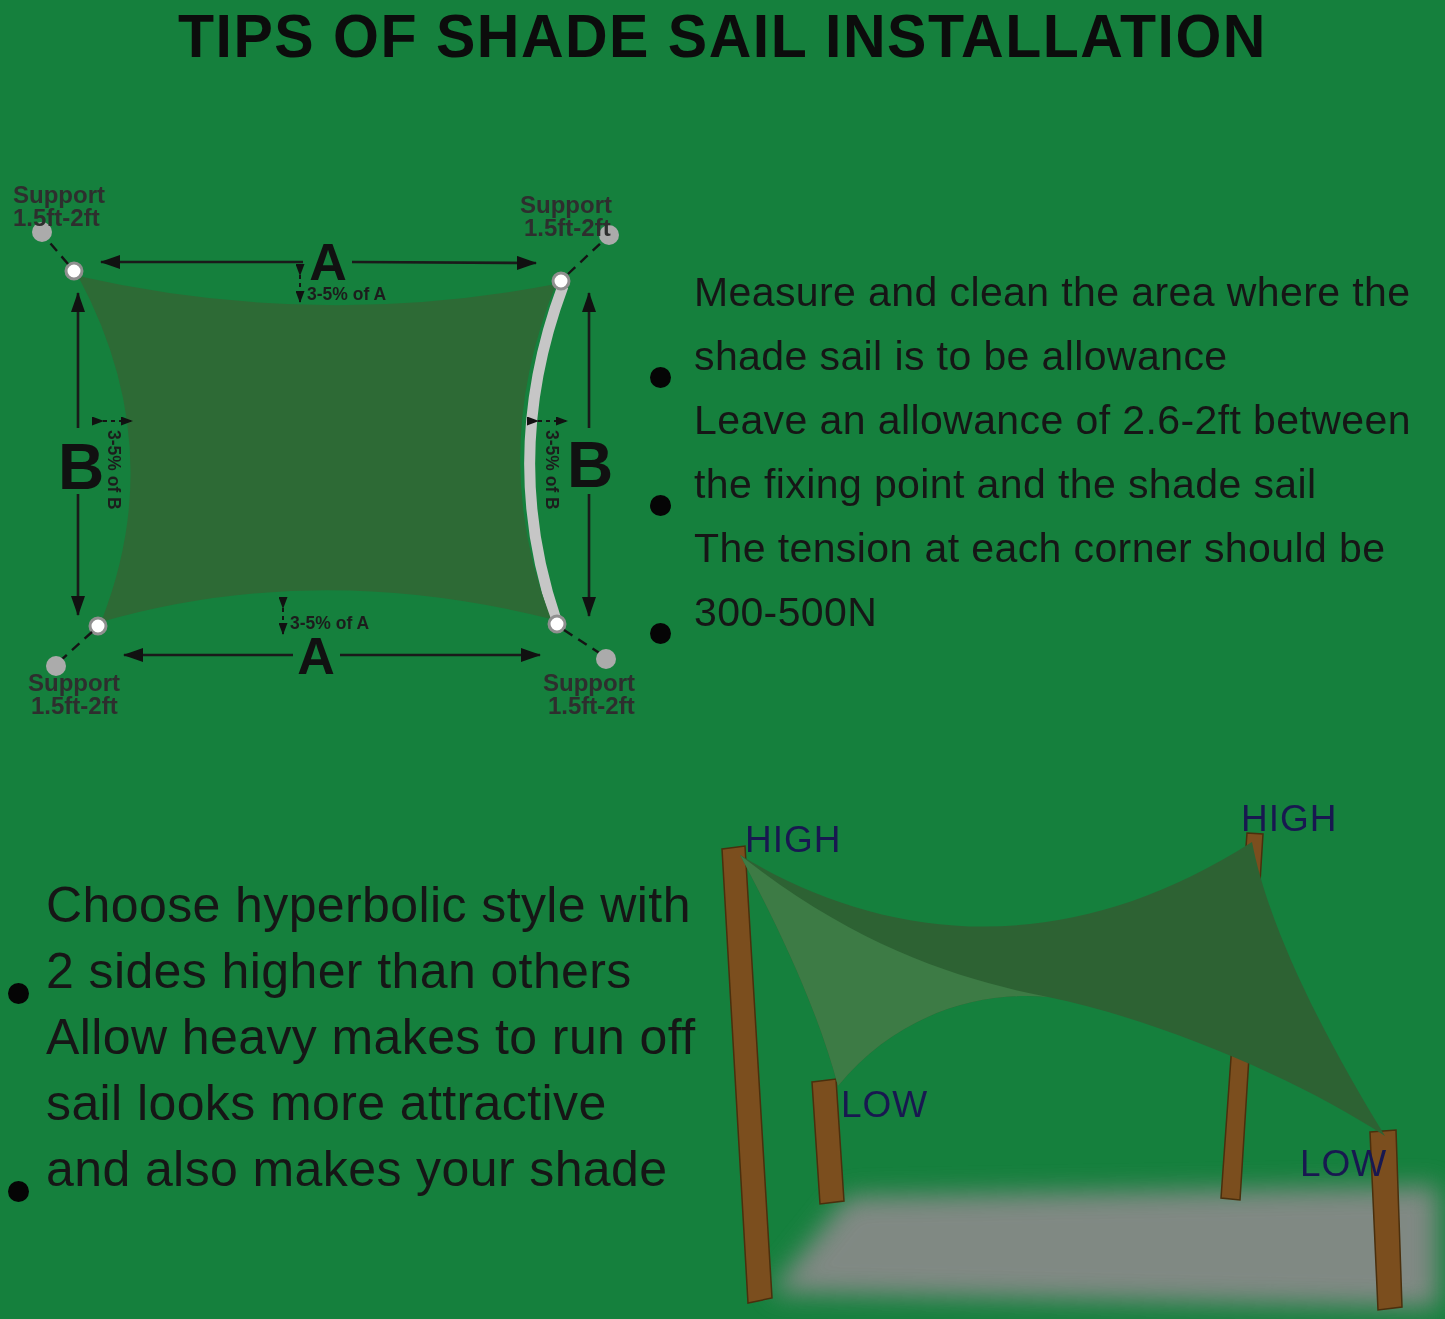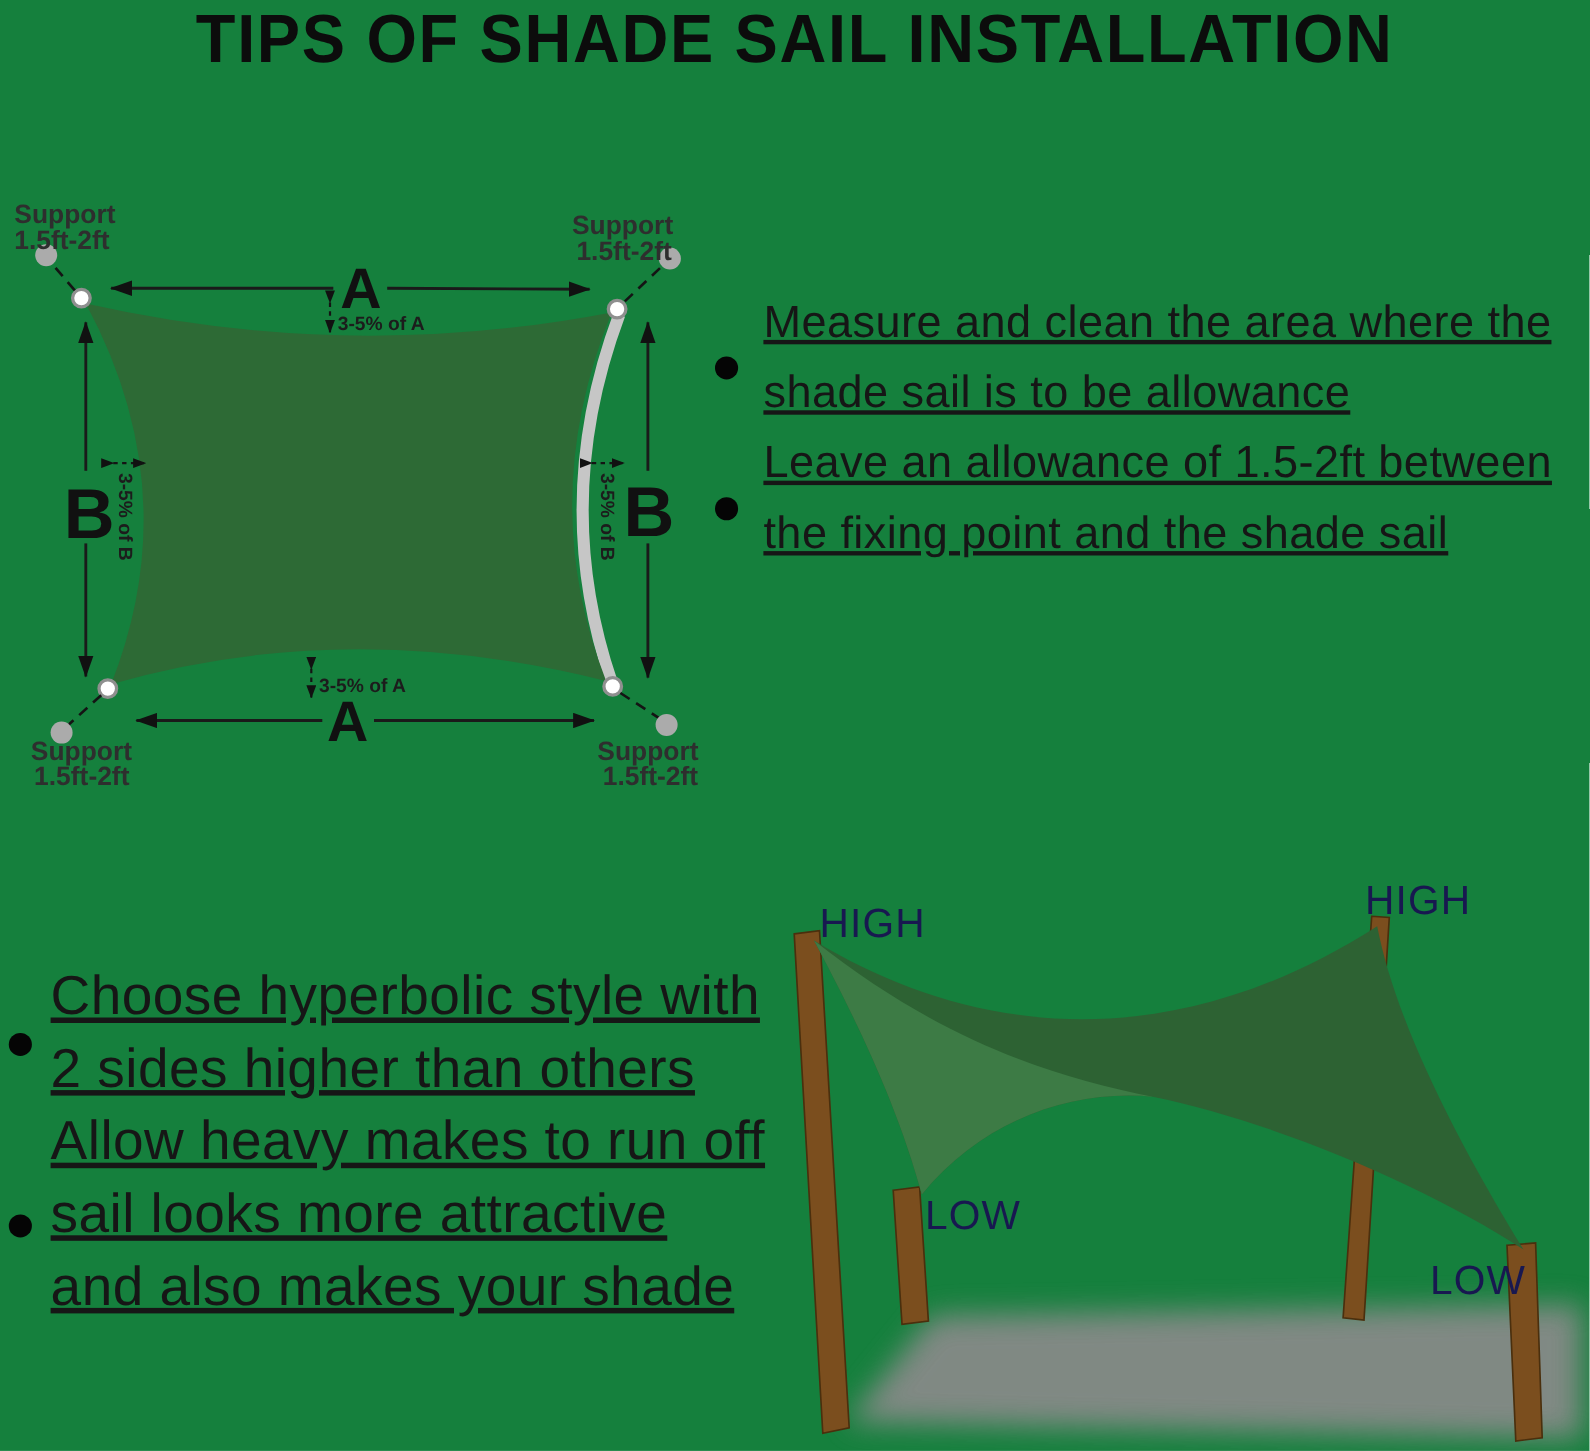--- a/index.html
+++ b/index.html
@@ -3,21 +3,21 @@
 <meta charset="utf-8">
 <style>
   html,body{margin:0;padding:0;background:#ffffff;}
   #page{position:relative;width:1445px;height:1319px;background:#15803d;overflow:hidden;
         font-family:"Liberation Sans",sans-serif;}
   #title{position:absolute;left:0;right:0;top:0;text-align:center;
          font-size:59px;font-weight:bold;letter-spacing:1.5px;color:#0c0c0c;
          transform:scaleY(1.05);transform-origin:top;}
   svg{position:absolute;left:0;top:0;}
   .tips{position:absolute;color:#161616;}
-  .tip{display:flex;align-items:center;text-decoration:underline;}
+  .tip{display:flex;align-items:flex-end;}
   .bullet{flex:none;width:21px;height:21px;border-radius:50%;background:#050505;}
   .tlines span{display:block;white-space:nowrap;}
   #tips-right{left:650px;top:260px;width:795px;font-size:41px;line-height:64px;letter-spacing:0.4px;}
   #tips-right .bullet{margin:21px 23px 0 0;}
   #tips-left{left:8px;top:872px;width:640px;font-size:50px;line-height:66px;letter-spacing:0.4px;}
   #tips-left .bullet{margin:22px 17px 0 0;}
   
   .support-t{font-family:"Liberation Sans",sans-serif;font-size:24px;font-weight:bold;fill:#2e2e2e;}
   .dimA{font-family:"Liberation Sans",sans-serif;font-size:52px;font-weight:bold;fill:#111;}
   .dimB{font-family:"Liberation Sans",sans-serif;font-size:64px;font-weight:bold;fill:#111;}
@@ -153,22 +153,29 @@
     <div class="tip">
       <span class="bullet"></span>
       <span class="tlines">
         <span>Measure and clean the area where the</span>
         <span>shade sail is to be allowance</span>
       </span>
     </div>
     <div class="tip">
       <span class="bullet"></span>
       <span class="tlines">
-        <span>Leave an allowance of 1.5-2ft between</span>
+        <span>Leave an allowance of 2.6-2ft between</span>
         <span>the fixing point and the shade sail</span>
+      </span>
+    </div>
+    <div class="tip">
+      <span class="bullet"></span>
+      <span class="tlines">
+        <span>The tension at each corner should be</span>
+        <span>300-500N</span>
       </span>
     </div>
   </div>
 
   <div class="tips" id="tips-left">
     <div class="tip">
       <span class="bullet"></span>
       <span class="tlines">
         <span>Choose hyperbolic style with</span>
         <span>2 sides higher than others</span>

